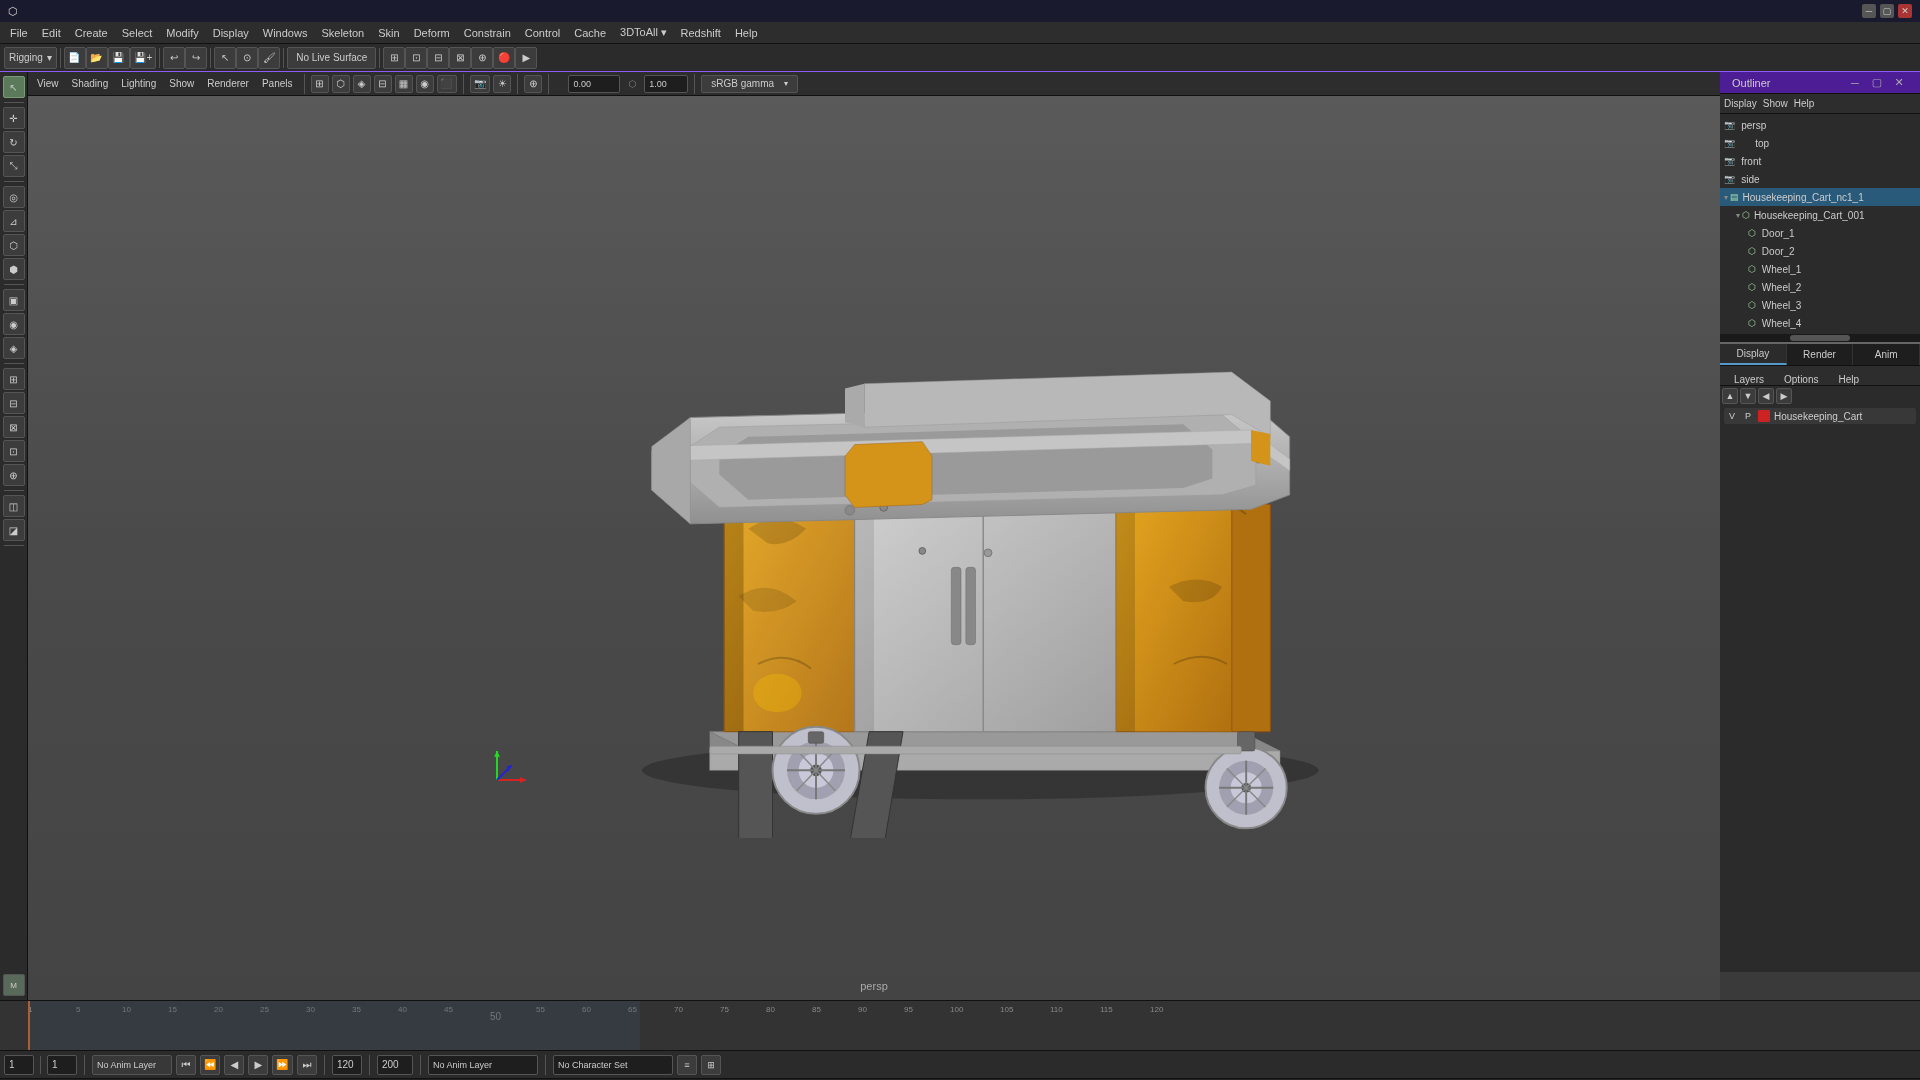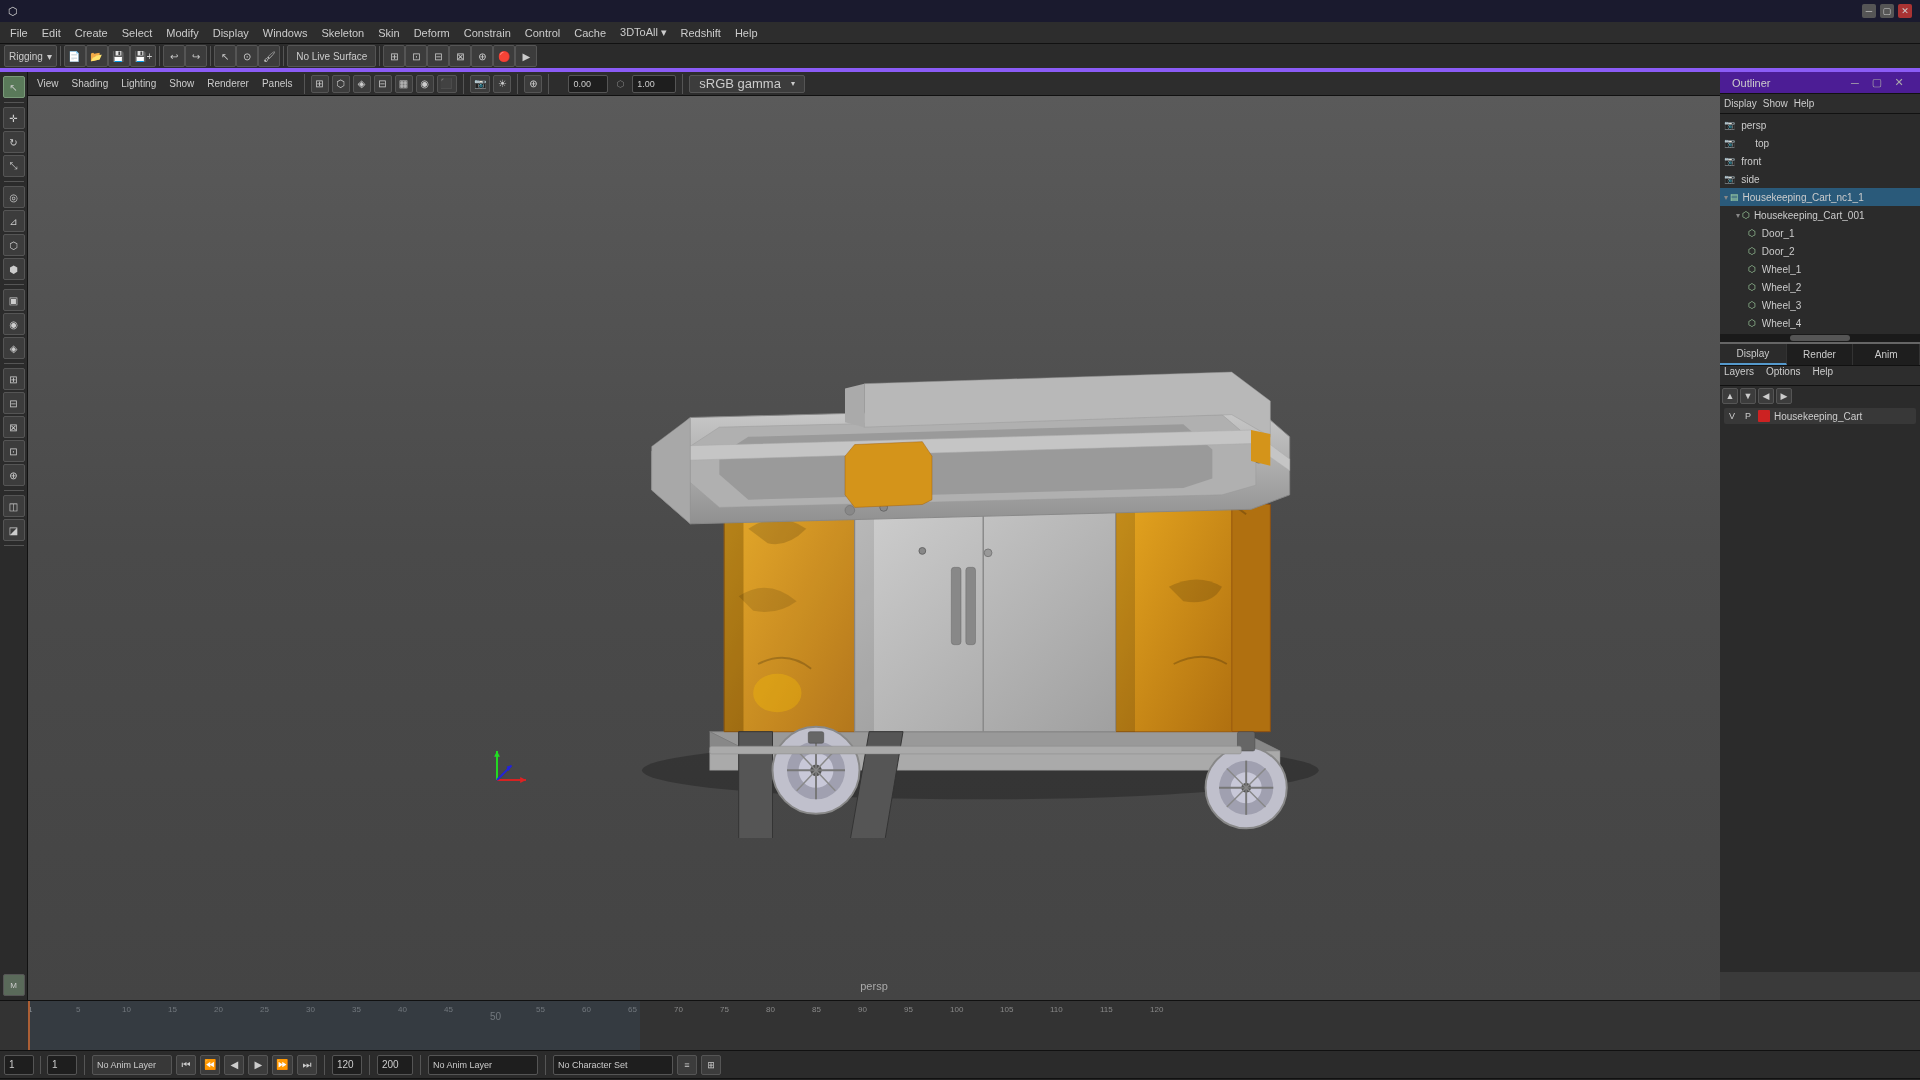--- a/index.html
+++ b/index.html
@@ -20,21 +20,21 @@
       width: 100%; height: 22px; background: #2d2d2d;
       display: flex; align-items: center; padding: 0 4px; gap: 2px;
       border-bottom: 1px solid #111;
     }
     #menubar span { padding: 2px 6px; cursor: pointer; color: #ccc; font-size: 11px; }
 
     
     .toolbar {
       width: 100%; height: 28px; background: #2b2b2b;
       display: flex; align-items: center; padding: 0 4px; gap: 0;
-      border-bottom: 4px solid #8b5cf6;
+      border-bottom: 1px solid #8b5cf6;
     }
     .toolbar-btn {
       height: 22px; min-width: 22px; background: #3c3c3c; border: 1px solid #555;
       border-radius: 2px; display: flex; align-items: center; justify-content: center;
       cursor: pointer; color: #ccc; font-size: 10px; padding: 0 3px;
     }
     .toolbar-sep { width: 1px; height: 20px; background: #555; margin: 0 3px; }
     .toolbar-dropdown {
       height: 22px; background: #3c3c3c; border: 1px solid #555;
       border-radius: 2px; color: #ccc; font-size: 10px; padding: 0 4px;
@@ -266,26 +266,26 @@
       <div class="toolbar-btn" style="height:18px;min-width:18px;">▦</div>
       <div class="toolbar-btn" style="height:18px;min-width:18px;">◉</div>
       <div class="toolbar-btn" style="height:18px;min-width:18px;">⬛</div>
       <div class="toolbar-sep"></div>
       <div class="toolbar-btn" style="height:18px;min-width:18px;">📷</div>
       <div class="toolbar-btn" style="height:18px;min-width:18px;">☀</div>
       <div class="toolbar-sep"></div>
       <div class="toolbar-btn" style="height:18px;min-width:18px;">⊕</div>
       <div class="toolbar-sep"></div>
       <span style="font-size:9px;color:#888;"></span>
-      <div class="bc-field" style="width:40px;height:18px;font-size:9px;">0.00</div>
+      <div class="bc-field" style="width:52px;height:18px;font-size:9px;">0.00</div>
       <span style="font-size:9px;color:#888;">⬡</span>
       <div class="bc-field" style="width:44px;height:18px;font-size:9px;">1.00</div>
       <div class="toolbar-sep"></div>
       <div class="toolbar-btn" style="height:18px;padding:0 4px;min-width:80px;">
-        <span style="font-size:13px;">sRGB gamma</span>
+        <span style="font-size:10px;">sRGB gamma</span>
         <span style="font-size:8px;">▾</span>
       </div>
     </div>
 
     <div id="viewport-inner">
 
       <svg viewBox="0 0 900 600" id="cart-svg" style="max-width:900px;max-height:580px;">
 
         <defs>
           <linearGradient id="bgGrad" x1="0" y1="0" x2="0" y2="1">
@@ -496,21 +496,21 @@
           <span>Display</span>
         </div>
         <div class="ch-tab">
           <span>Render</span>
         </div>
         <div class="ch-tab">
           <span>Anim</span>
         </div>
       </div>
 
-      <div style="height:20px;background:#2d2d2d;display:flex;align-items:flex-start;padding:0 4px;gap:12px;border-bottom:1px solid #111;">
+      <div style="height:20px;background:#2d2d2d;display:flex;align-items:flex-end;padding:0 14px;gap:20px;border-bottom:1px solid #111;">
         <span style="font-size:10px;color:#ccc;">Layers</span>
         <span style="font-size:10px;color:#ccc;">Options</span>
         <span style="font-size:10px;color:#ccc;">Help</span>
       </div>
 
       <div class="layer-btn-row">
         <div class="layer-btn">▲</div>
         <div class="layer-btn">▼</div>
         <div class="layer-btn">◀</div>
         <div class="layer-btn">▶</div>

